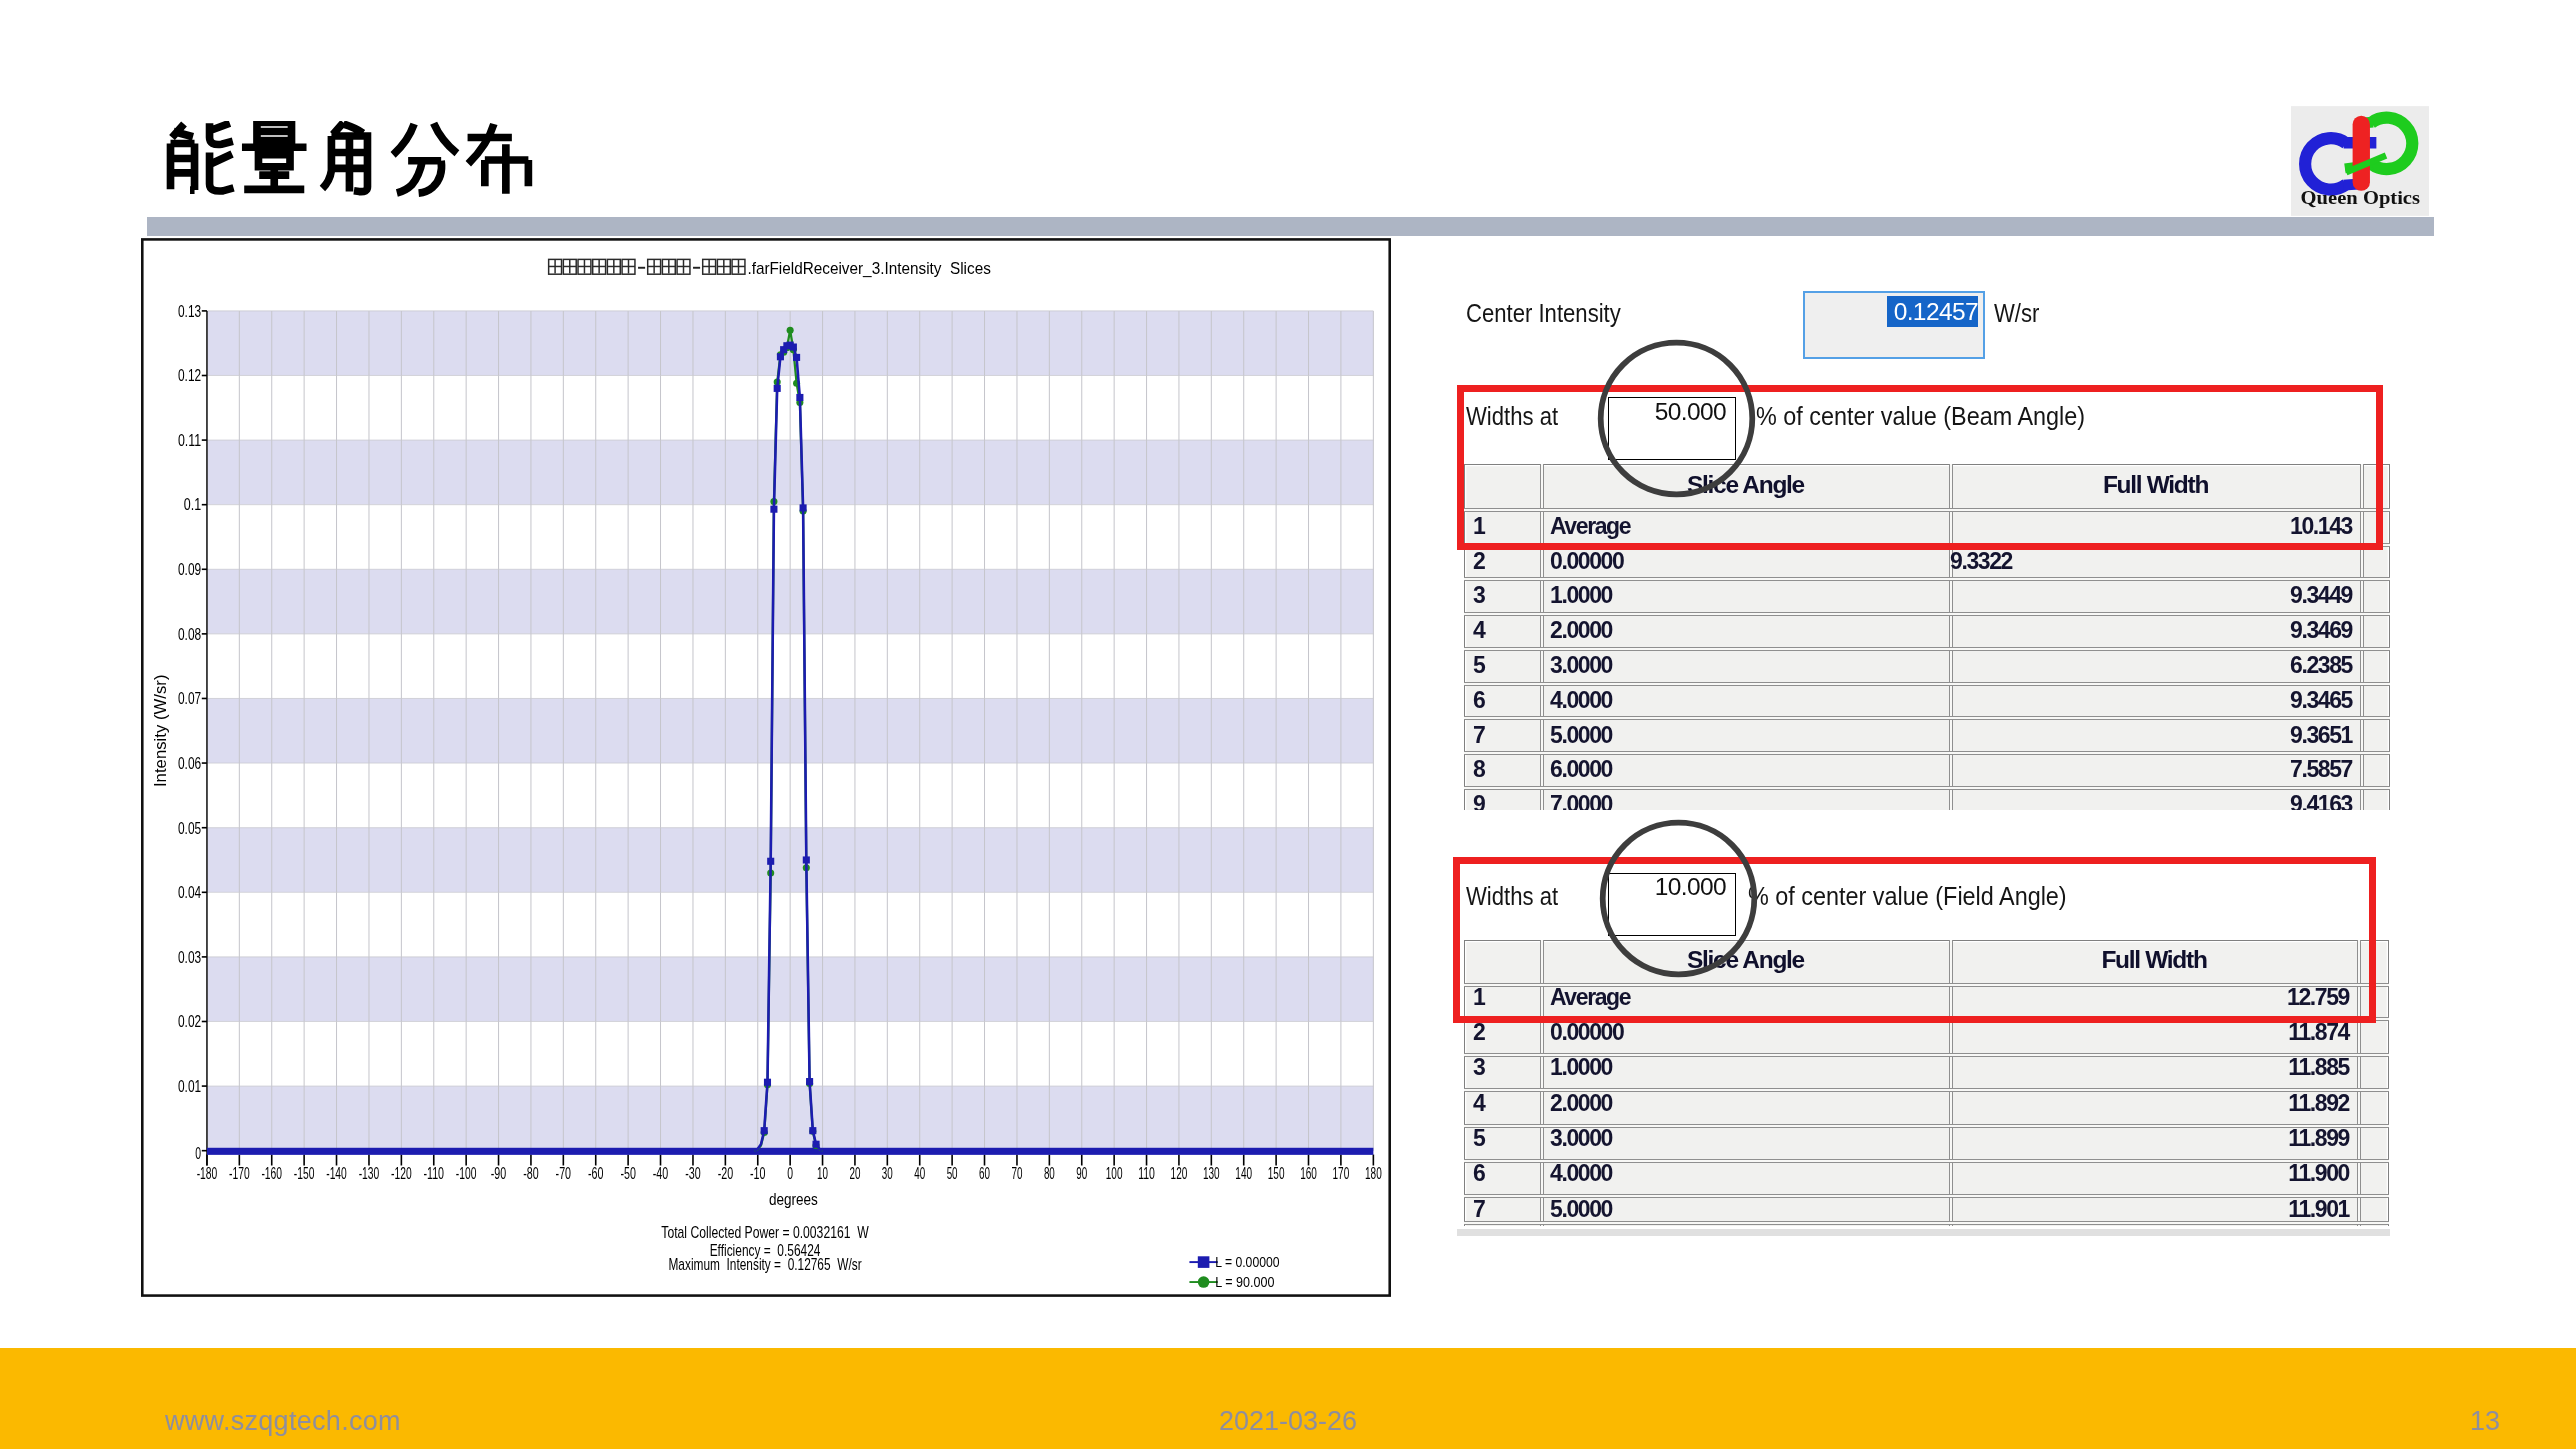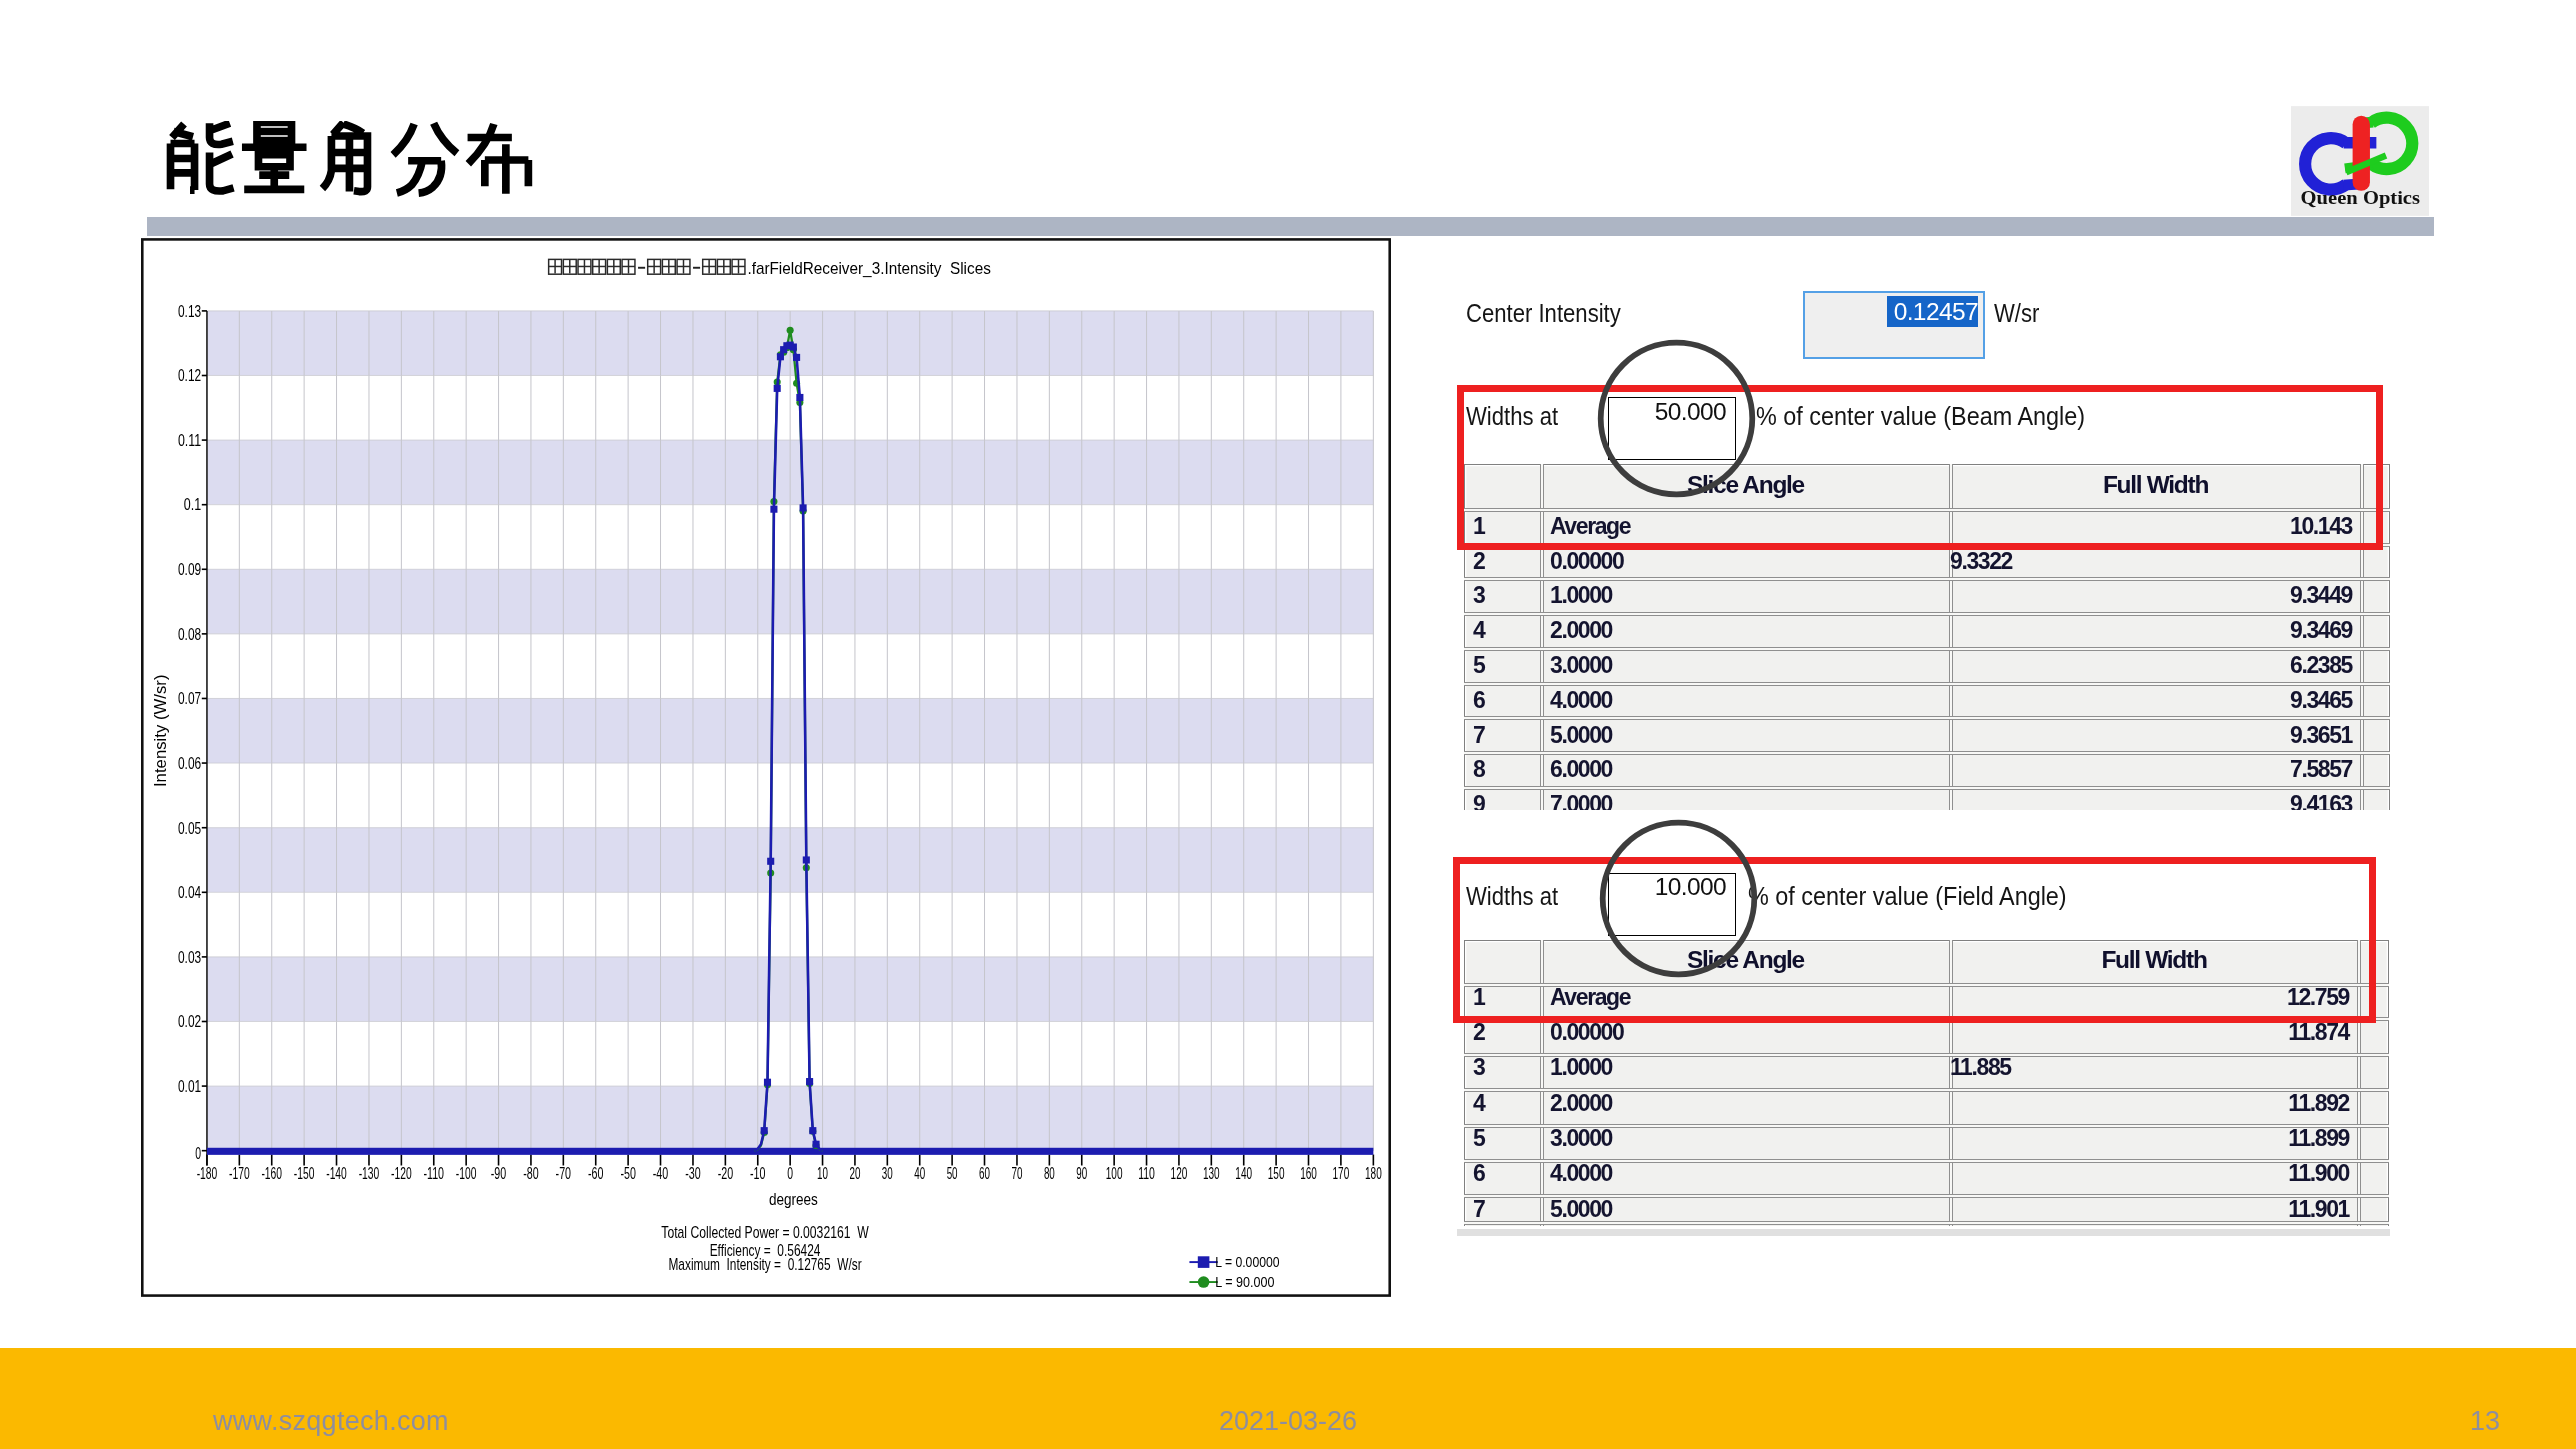--- a/index.html
+++ b/index.html
@@ -394,21 +394,21 @@
 <div class="abs thead" style="left:77px;top:6.4px;width:409px;">Slice Angle</div>
 <div class="abs thead" style="left:486px;top:6.4px;width:408px;">Full Width</div>
 <div class="abs trow" style="left:9px;top:44px;">1</div>
 <div class="abs trow" style="left:86px;top:44px;">Average</div>
 <div class="abs trow" style="left:486px;top:44px;width:399px;text-align:right;">12.759</div>
 <div class="abs trow" style="left:9px;top:79px;">2</div>
 <div class="abs trow" style="left:86px;top:79px;">0.00000</div>
 <div class="abs trow" style="left:486px;top:79px;width:399px;text-align:right;">11.874</div>
 <div class="abs trow" style="left:9px;top:114px;">3</div>
 <div class="abs trow" style="left:86px;top:114px;">1.0000</div>
-<div class="abs trow" style="left:486px;top:114px;width:399px;">11.885</div>
+<div class="abs trow" style="left:486px;top:114px;width:399px;text-align:right;">11.885</div>
 <div class="abs trow" style="left:9px;top:150px;">4</div>
 <div class="abs trow" style="left:86px;top:150px;">2.0000</div>
 <div class="abs trow" style="left:486px;top:150px;width:399px;text-align:right;">11.892</div>
 <div class="abs trow" style="left:9px;top:185px;">5</div>
 <div class="abs trow" style="left:86px;top:185px;">3.0000</div>
 <div class="abs trow" style="left:486px;top:185px;width:399px;text-align:right;">11.899</div>
 <div class="abs trow" style="left:9px;top:220px;">6</div>
 <div class="abs trow" style="left:86px;top:220px;">4.0000</div>
 <div class="abs trow" style="left:486px;top:220px;width:399px;text-align:right;">11.900</div>
 <div class="abs trow" style="left:9px;top:256px;">7</div>
@@ -431,16 +431,16 @@
 <div class="abs" style="left:1748px;top:881px;font-size:26px;color:#151515;transform-origin:left top;transform:scale(0.90,1);white-space:nowrap;">% of center value (Field Angle)</div>
 
 <svg class="abs" style="left:1593px;top:335px;" width="167" height="167" viewBox="0 0 260 260">
   <circle cx="130" cy="130" r="118" fill="none" stroke="#3d3d3d" stroke-width="9"></circle>
 </svg>
 <svg class="abs" style="left:1595px;top:815px;" width="167" height="167" viewBox="0 0 260 260">
   <circle cx="130" cy="130" r="118" fill="none" stroke="#3d3d3d" stroke-width="9"></circle>
 </svg>
 
 <div class="abs" style="left:0;top:1348px;width:2576px;height:101px;background:#fbb900;"></div>
-<div class="abs" style="left:165px;top:1406px;font-size:27px;letter-spacing:0.3px;color:#8e8e9e;margin-left:48px;">www.szqgtech.com</div>
+<div class="abs" style="left:165px;top:1406px;font-size:27px;letter-spacing:0.3px;color:#8e8e9e;">www.szqgtech.com</div>
 <div class="abs" style="left:1218px;top:1406px;width:140px;text-align:center;font-size:27px;color:#8e8e9e;">2021-03-26</div>
 <div class="abs" style="left:2441px;top:1406px;width:59px;text-align:right;font-size:27px;color:#8e8e9e;">13</div>
 
 
 </body></html>

